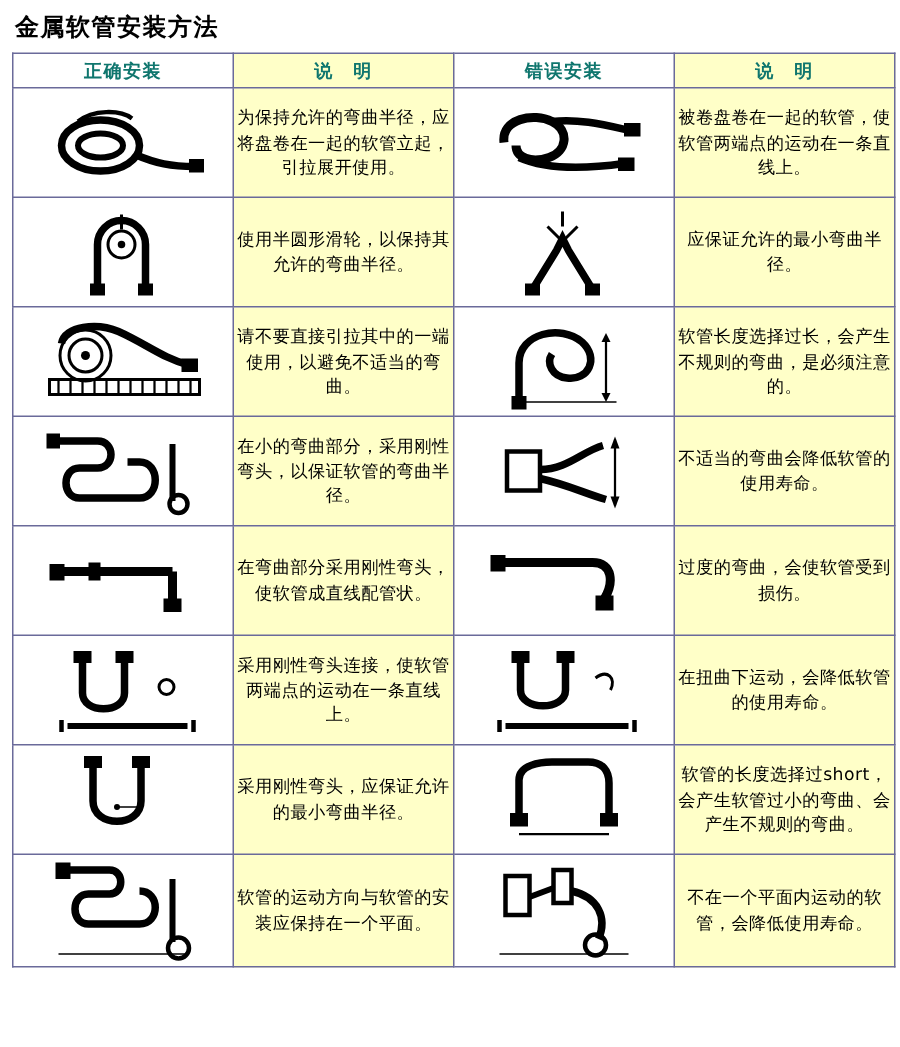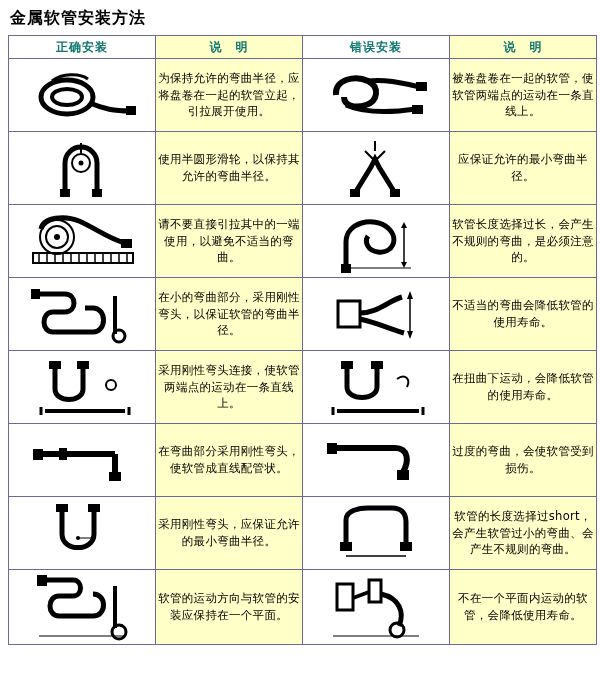--- a/index.html
+++ b/index.html
@@ -176,20 +176,41 @@
             <path d="M91 16 L94 8 L97 16" fill="#000"></path>
             <path d="M91 48 L94 56 L97 48" fill="#000"></path>
           </svg>
         </td>
         <td class="desc">不适当的弯曲会降低软管的使用寿命。</td>
       </tr>
 
 
       <tr class="row-h">
         <td class="pic">
+          <svg width="126" height="56" viewBox="0 0 126 56">
+            <path d="M20 22 L96 22" stroke="#000" stroke-width="6"></path>
+            <path d="M96 22 L96 44" stroke="#000" stroke-width="6"></path>
+            <rect x="14" y="17" width="10" height="11" fill="#000"></rect>
+            <rect x="90" y="40" width="12" height="9" fill="#000"></rect>
+            <rect x="40" y="16" width="8" height="12" fill="#000"></rect>
+          </svg>
+        </td>
+        <td class="desc">在弯曲部分采用刚性弯头，使软管成直线配管状。</td>
+        <td class="pic">
+          <svg width="126" height="56" viewBox="0 0 126 56">
+            <path d="M20 16 L82 16 C96 16 96 30 90 40" fill="none" stroke="#000" stroke-width="6"></path>
+            <rect x="14" y="11" width="10" height="11" fill="#000"></rect>
+            <rect x="84" y="38" width="12" height="10" fill="#000"></rect>
+          </svg>
+        </td>
+        <td class="desc">过度的弯曲，会使软管受到损伤。</td>
+      </tr>
+
+      <tr class="row-h">
+        <td class="pic">
           <svg width="126" height="64" viewBox="0 0 126 64">
             <path d="M36 10 L36 34 C36 48 64 48 64 34 L64 10" fill="none" stroke="#000" stroke-width="5"></path>
             <rect x="30" y="6" width="12" height="8" fill="#000"></rect>
             <rect x="58" y="6" width="12" height="8" fill="#000"></rect>
             <path d="M26 56 L106 56" stroke="#000" stroke-width="4"></path>
             <path d="M22 52 L22 60 M110 52 L110 60" stroke="#000" stroke-width="3"></path>
             <circle cx="92" cy="30" r="5" fill="none" stroke="#000" stroke-width="2"></circle>
           </svg>
         </td>
         <td class="desc">采用刚性弯头连接，使软管两端点的运动在一条直线上。</td>
@@ -201,41 +222,20 @@
             <path d="M24 56 L106 56" stroke="#000" stroke-width="4"></path>
             <path d="M20 52 L20 60 M110 52 L110 60" stroke="#000" stroke-width="3"></path>
             <path d="M84 24 C92 18 98 24 94 32" fill="none" stroke="#000" stroke-width="2"></path>
           </svg>
         </td>
         <td class="desc">在扭曲下运动，会降低软管的使用寿命。</td>
       </tr>
 
       <tr class="row-h">
         <td class="pic">
-          <svg width="126" height="56" viewBox="0 0 126 56">
-            <path d="M20 22 L96 22" stroke="#000" stroke-width="6"></path>
-            <path d="M96 22 L96 44" stroke="#000" stroke-width="6"></path>
-            <rect x="14" y="17" width="10" height="11" fill="#000"></rect>
-            <rect x="90" y="40" width="12" height="9" fill="#000"></rect>
-            <rect x="40" y="16" width="8" height="12" fill="#000"></rect>
-          </svg>
-        </td>
-        <td class="desc">在弯曲部分采用刚性弯头，使软管成直线配管状。</td>
-        <td class="pic">
-          <svg width="126" height="56" viewBox="0 0 126 56">
-            <path d="M20 16 L82 16 C96 16 96 30 90 40" fill="none" stroke="#000" stroke-width="6"></path>
-            <rect x="14" y="11" width="10" height="11" fill="#000"></rect>
-            <rect x="84" y="38" width="12" height="10" fill="#000"></rect>
-          </svg>
-        </td>
-        <td class="desc">过度的弯曲，会使软管受到损伤。</td>
-      </tr>
-
-      <tr class="row-h">
-        <td class="pic">
           <svg width="120" height="66" viewBox="0 0 120 66">
             <path d="M40 8 L40 34 C40 52 72 52 72 34 L72 8" fill="none" stroke="#000" stroke-width="5"></path>
             <rect x="34" y="4" width="12" height="8" fill="#000"></rect>
             <rect x="66" y="4" width="12" height="8" fill="#000"></rect>
             <path d="M56 38 L72 38" stroke="#000" stroke-width="1"></path>
             <circle cx="56" cy="38" r="2" fill="#000"></circle>
           </svg>
         </td>
         <td class="desc">采用刚性弯头，应保证允许的最小弯曲半径。</td>
         <td class="pic">

